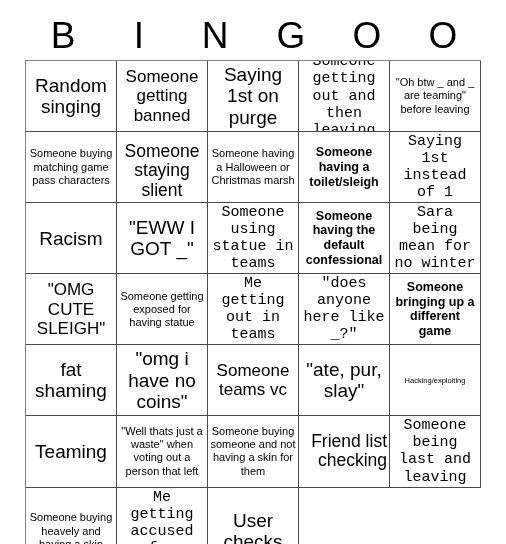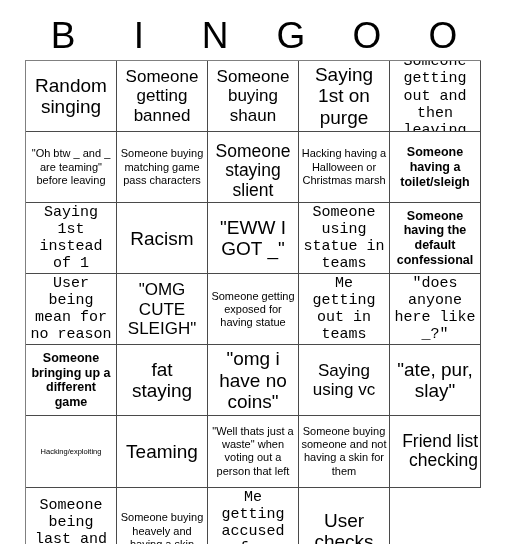--- a/index.html
+++ b/index.html
@@ -95,85 +95,82 @@
       <div class="header-letter">O</div>
     </div>
 
   <div id="grid">
       <div class="cell fs-xl">
         <span class="cell-text">Random singing</span>
       </div>
       <div class="cell fs-lg">
         <span class="cell-text">Someone getting banned</span>
       </div>
-      <div class="cell fs-lg">
-        <span class="cell-text">Someone buying shaun</span>
-      </div>
       <div class="cell fs-xl">
         <span class="cell-text">Saying 1st on purge</span>
       </div>
       <div class="cell fs-md">
         <span class="cell-text">Someone getting out and then leaving</span>
       </div>
       <div class="cell fs-xs">
         <span class="cell-text">"Oh btw _ and _ are teaming" before leaving</span>
       </div>
       <div class="cell fs-xs">
         <span class="cell-text">Someone buying matching game pass characters</span>
       </div>
       <div class="cell fs-xl">
         <span class="cell-text" style="font-size: 17.5px; margin-top: 8px;">Someone staying slient</span>
       </div>
       <div class="cell fs-xs">
-        <span class="cell-text">Hacking having a Halloween or Christmas marsh</span>
+        <span class="cell-text">Someone having a Halloween or Christmas marsh</span>
       </div>
       <div class="cell fs-sm">
         <span class="cell-text">Someone having a toilet/sleigh</span>
       </div>
       <div class="cell fs-md">
         <span class="cell-text">Saying 1st instead of 1</span>
       </div>
       <div class="cell fs-xl">
         <span class="cell-text">Racism</span>
       </div>
       <div class="cell fs-xl">
         <span class="cell-text">"EWW I GOT _"</span>
       </div>
       <div class="cell fs-md">
         <span class="cell-text">Someone using statue in teams</span>
       </div>
       <div class="cell fs-sm">
         <span class="cell-text">Someone having the default confessional</span>
       </div>
       <div class="cell fs-md">
-        <span class="cell-text">User being mean for no reason</span>
+        <span class="cell-text">Sara being mean for no winter</span>
       </div>
       <div class="cell fs-lg">
         <span class="cell-text">"OMG CUTE SLEIGH"</span>
       </div>
       <div class="cell fs-xs">
         <span class="cell-text">Someone getting exposed for having statue</span>
       </div>
       <div class="cell fs-md">
         <span class="cell-text">Me getting out in teams</span>
       </div>
       <div class="cell fs-md">
         <span class="cell-text">"does anyone here like _?"</span>
       </div>
       <div class="cell fs-sm">
         <span class="cell-text">Someone bringing up a different game</span>
       </div>
       <div class="cell fs-xl">
-        <span class="cell-text">fat staying</span>
+        <span class="cell-text">fat shaming</span>
       </div>
       <div class="cell fs-xl">
         <span class="cell-text">"omg i have no coins"</span>
       </div>
       <div class="cell fs-lg">
-        <span class="cell-text">Saying using vc</span>
+        <span class="cell-text">Someone teams vc</span>
       </div>
       <div class="cell fs-xl">
         <span class="cell-text">"ate, pur, slay"</span>
       </div>
       <div class="cell fs-tiny">
         <span class="cell-text">Hacking/exploiting</span>
       </div>
       <div class="cell fs-xl">
         <span class="cell-text">Teaming</span>
       </div>

